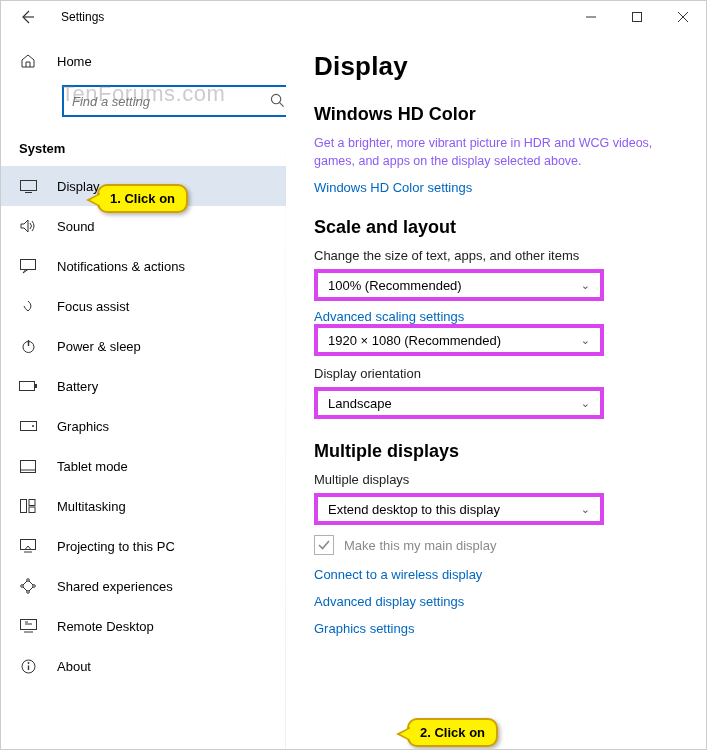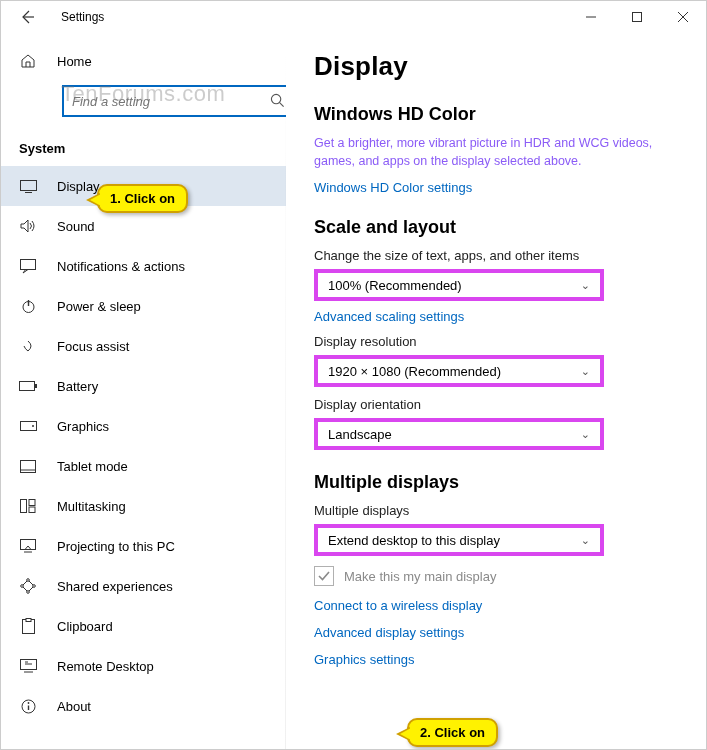--- a/index.html
+++ b/index.html
@@ -262,34 +262,34 @@
       <span class="nav-icon">
           <svg width="16" height="15" viewBox="0 0 16 15">
             <rect x="0.5" y="0.5" width="15" height="10" stroke="#333" fill="none"></rect>
             <path d="M6 10 L3 14 L8 10.5" stroke="#333" fill="none"></path>
           </svg>
         </span>
       <span>Notifications &amp; actions</span>
     </div>
     <div class="nav-item">
       <span class="nav-icon">
+          <svg width="16" height="16" viewBox="0 0 16 16">
+            <path d="M8 3 Q14 8 8 13 Q 5 11 4 8" stroke="#333" fill="none"></path>
+          </svg>
+        </span>
+      <span>Focus assist</span>
+    </div>
+    <div class="nav-item">
+      <span class="nav-icon">
           <svg width="15" height="15" viewBox="0 0 15 15">
             <circle cx="7.5" cy="8" r="5.5" stroke="#333" fill="none"></circle>
             <line x1="7.5" y1="1" x2="7.5" y2="7" stroke="#333" stroke-width="1.4"></line>
           </svg>
         </span>
       <span>Power &amp; sleep</span>
-    </div>
-    <div class="nav-item">
-      <span class="nav-icon">
-          <svg width="16" height="16" viewBox="0 0 16 16">
-            <path d="M8 3 Q14 8 8 13 Q 5 11 4 8" stroke="#333" fill="none"></path>
-          </svg>
-        </span>
-      <span>Focus assist</span>
     </div>
     <div class="nav-item">
       <span class="nav-icon">
           <svg width="18" height="10" viewBox="0 0 18 10">
             <rect x="0.5" y="0.5" width="15" height="9" stroke="#333" fill="none"></rect>
             <rect x="16" y="3" width="2" height="4" fill="#333"></rect>
           </svg>
         </span>
       <span>Battery</span>
     </div>
@@ -341,29 +341,20 @@
             <circle cx="8" cy="2" r="1.3" fill="#fff" stroke="#333"></circle>
             <circle cx="2" cy="8" r="1.3" fill="#fff" stroke="#333"></circle>
             <circle cx="14" cy="8" r="1.3" fill="#fff" stroke="#333"></circle>
             <circle cx="8" cy="14" r="1.3" fill="#fff" stroke="#333"></circle>
           </svg>
         </span>
       <span>Shared experiences</span>
     </div>
     <div class="nav-item">
       <span class="nav-icon">
-          <svg width="13" height="16" viewBox="0 0 13 16">
-            <rect x="0.5" y="1.5" width="12" height="14" stroke="#333" fill="none"></rect>
-            <rect x="4" y="0.5" width="5" height="3" stroke="#333" fill="#fff"></rect>
-          </svg>
-        </span>
-      <span>Clipboard</span>
-    </div>
-    <div class="nav-item">
-      <span class="nav-icon">
           <svg width="17" height="14" viewBox="0 0 17 14">
             <rect x="0.5" y="0.5" width="16" height="10" stroke="#333" fill="none"></rect>
             <line x1="4" y1="13" x2="13" y2="13" stroke="#333"></line>
             <path d="M5 3 L8 3 M5 5 L12 5" stroke="#333"></path>
           </svg>
         </span>
       <span>Remote Desktop</span>
     </div>
     <div class="nav-item">
       <span class="nav-icon">
@@ -389,21 +380,20 @@
     <div class="section">
       <h2 class="section-title">Scale and layout</h2>
 
       <div class="field-label">Change the size of text, apps, and other items</div>
       <div class="dropdown">
         <span>100% (Recommended)</span>
         <span class="chev">⌄</span>
       </div>
       <a class="link" style="margin-top:8px">Advanced scaling settings</a>
 
-      <div class="field-label">Display resolution</div>
       <div class="dropdown">
         <span>1920 × 1080 (Recommended)</span>
         <span class="chev">⌄</span>
       </div>
 
       <div class="field-label">Display orientation</div>
       <div class="dropdown">
         <span>Landscape</span>
         <span class="chev">⌄</span>
       </div>

